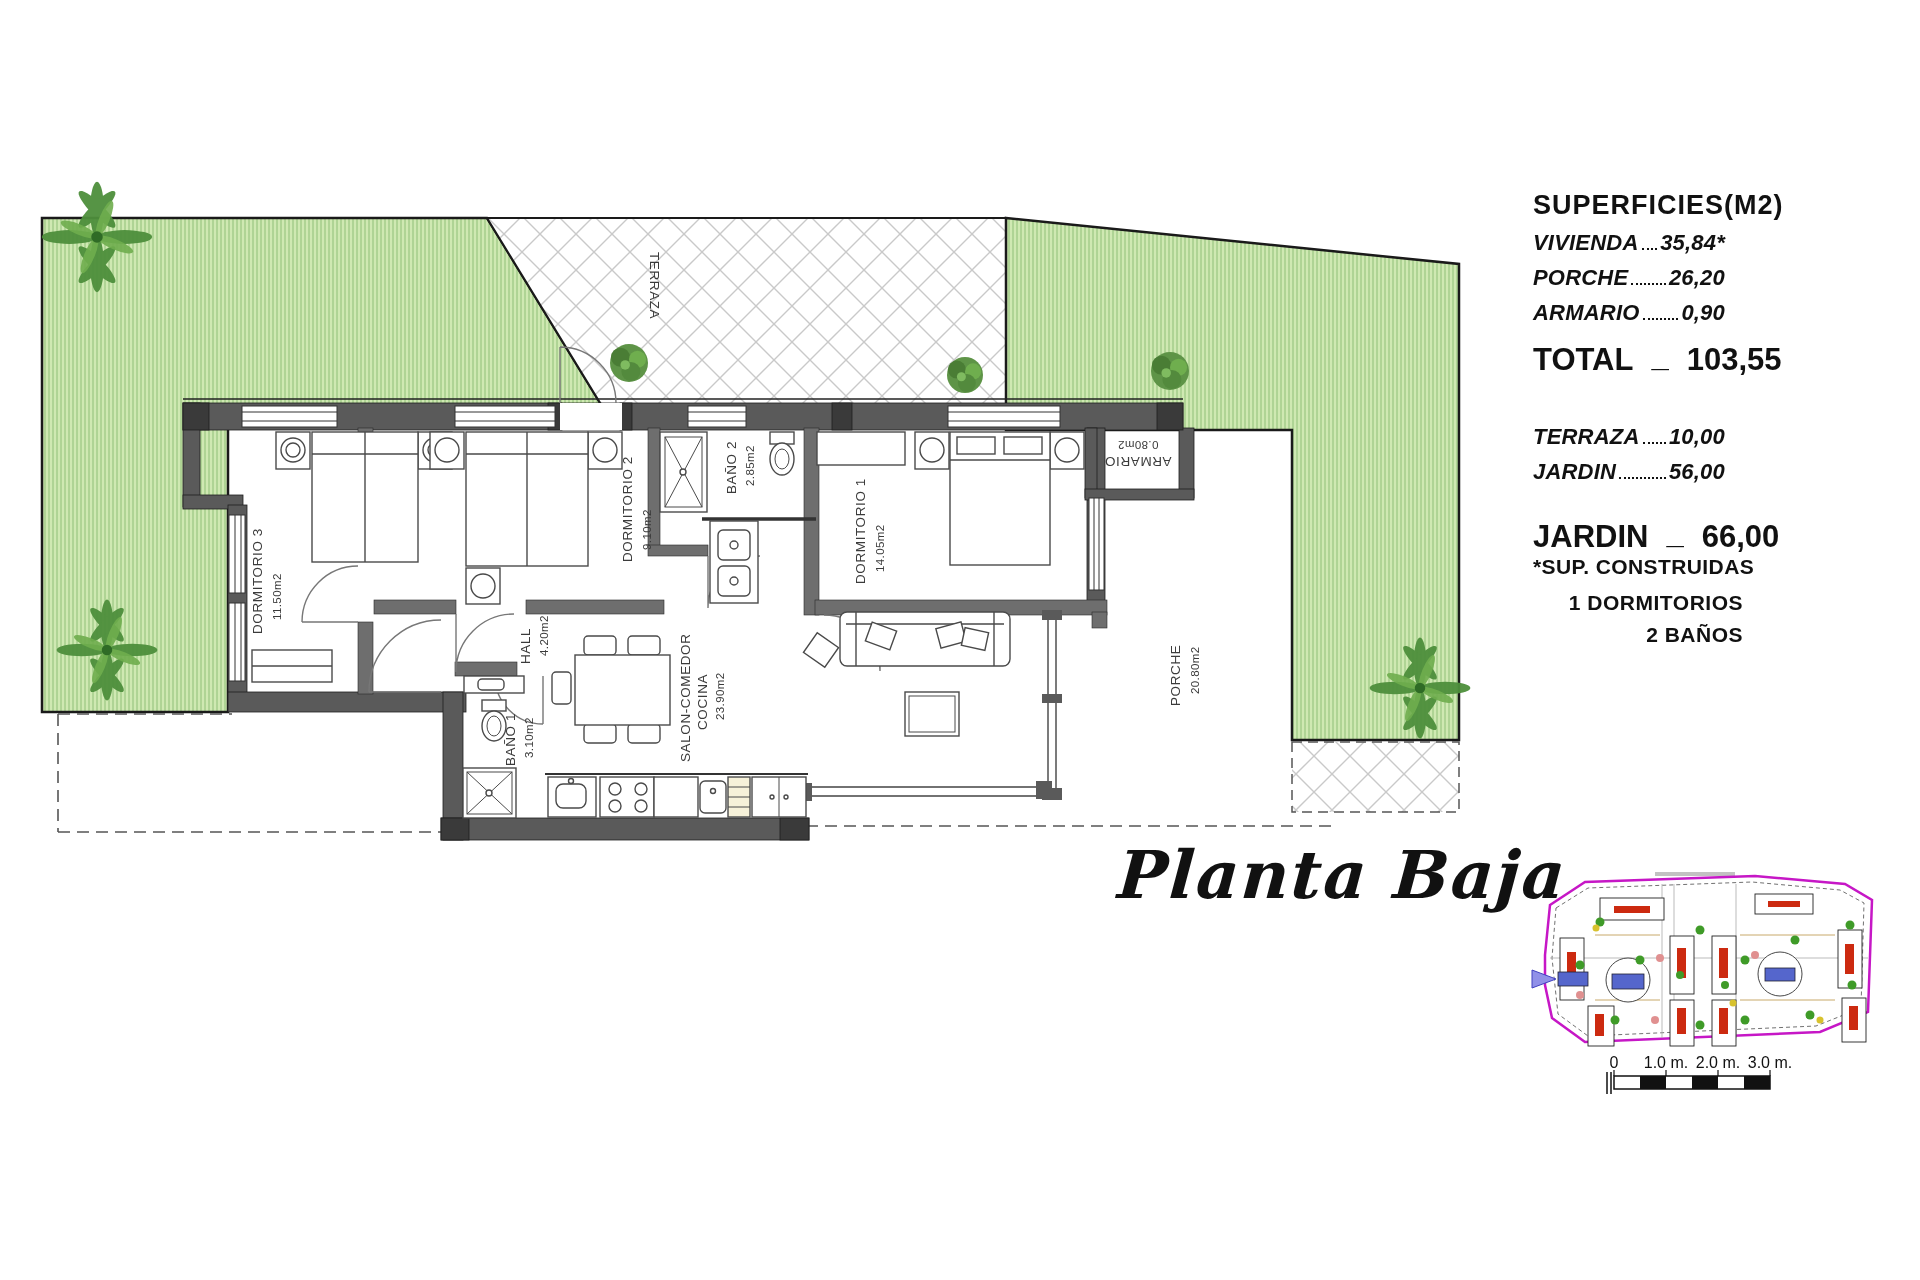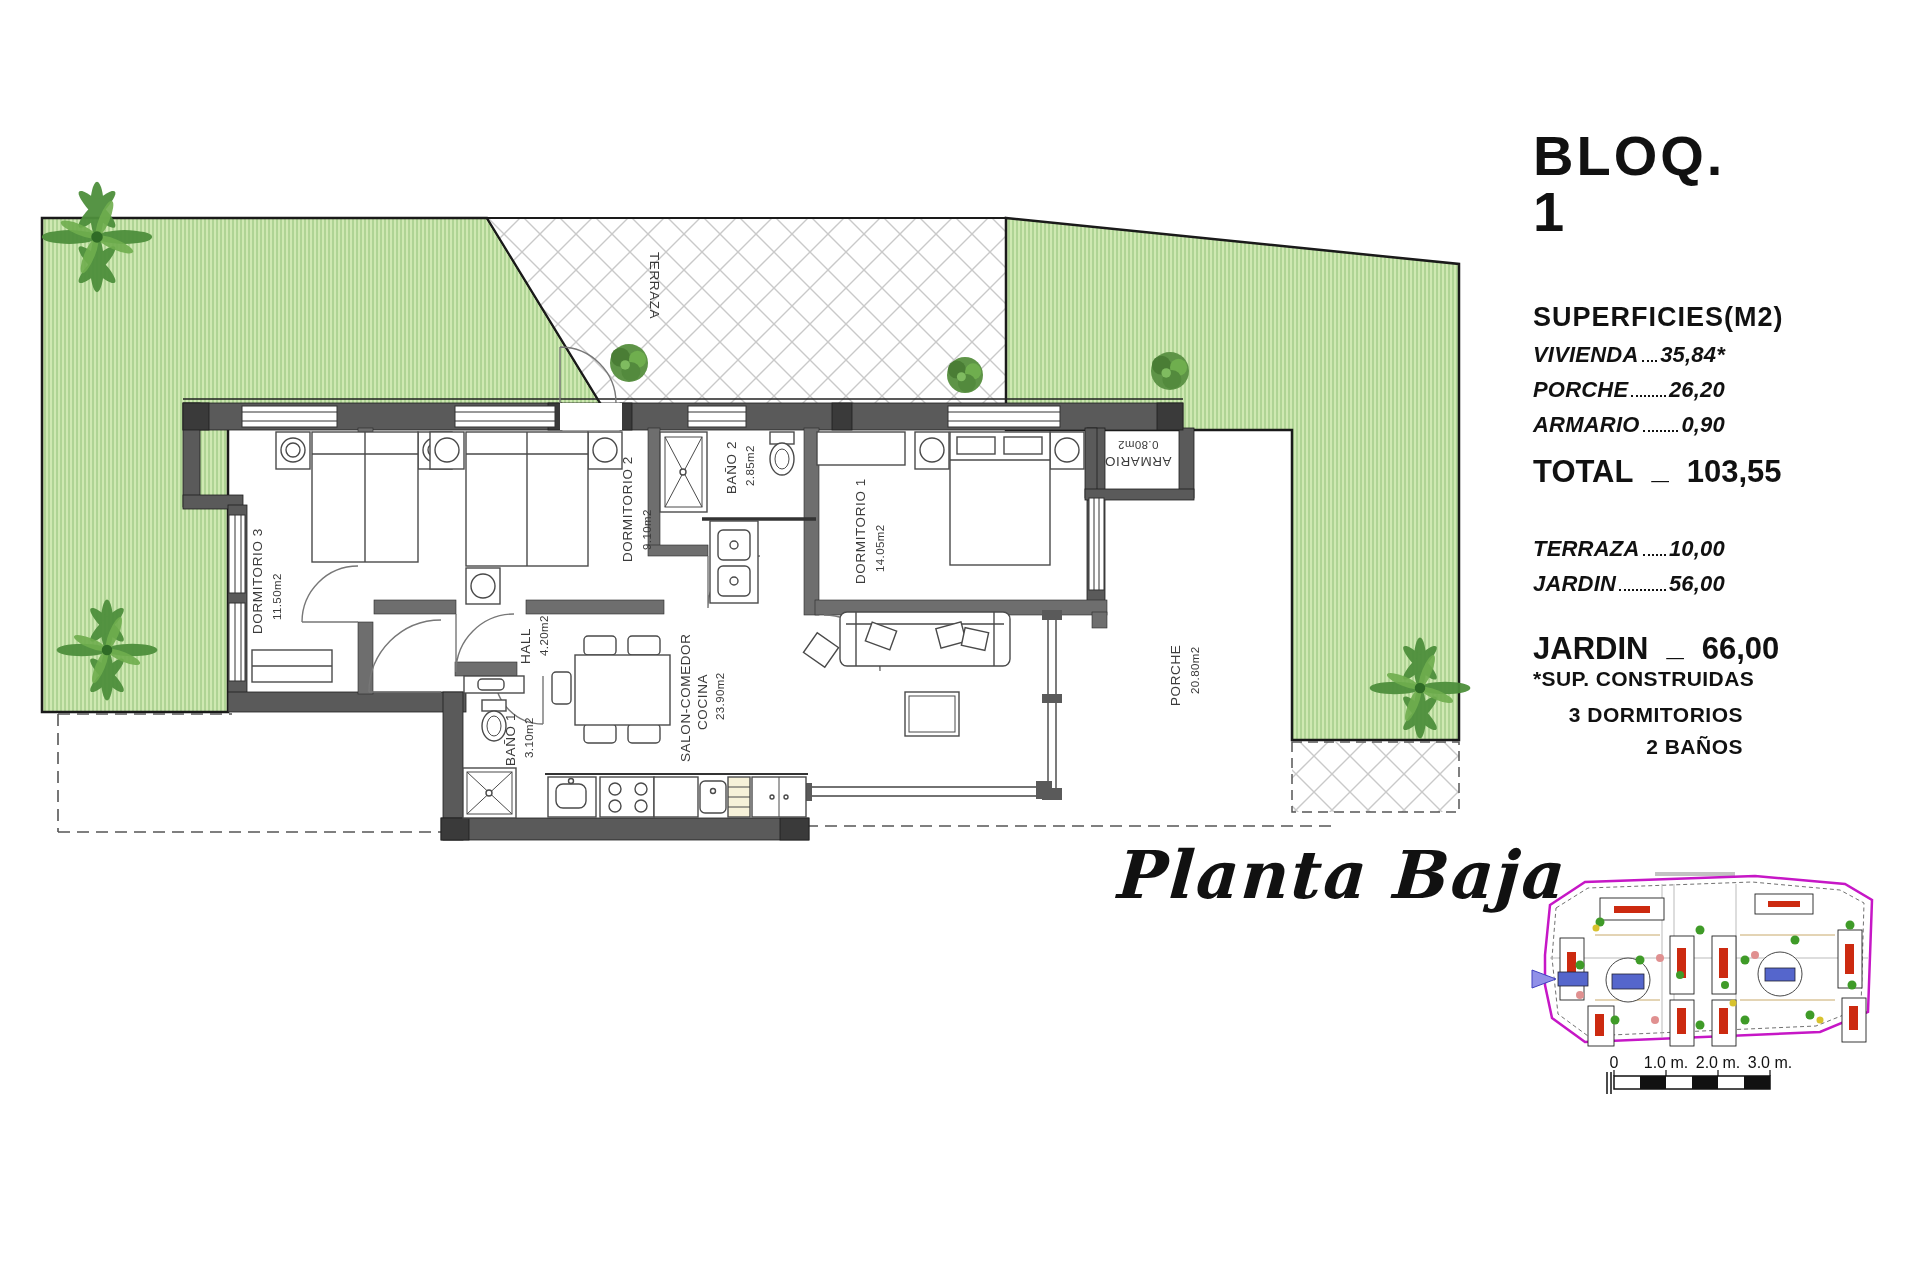--- a/index.html
+++ b/index.html
@@ -368,21 +368,20 @@
     <rect x="1614" y="1076" width="156" height="13" fill="#fff" stroke="#111" stroke-width="1.5"></rect>
     <rect x="1640" y="1076" width="26" height="13" fill="#111"></rect>
     <rect x="1692" y="1076" width="26" height="13" fill="#111"></rect>
     <rect x="1744" y="1076" width="26" height="13" fill="#111"></rect>
     <path d="M1666,1070 V1076 M1718,1070 V1076 M1770,1070 V1076 M1614,1070 V1076" stroke="#111" stroke-width="1.2"></path>
   </g>
 </svg>
 
   
   <div id="info">
-    <div class="big-title">BLOQ. 1</div>
 
     <div id="sup-title">SUPERFICIES(M2)</div>
 
     <div class="srow">
       <span>VIVIENDA</span>
       <span class="leader"></span>
       <span>35,84*</span>
     </div>
     <div class="srow">
       <span>PORCHE</span>
@@ -416,19 +415,19 @@
 
     <div class="tot" id="jardin-tot">
       <span>JARDIN</span>
       <span class="sep">_</span>
       <span>66,00</span>
     </div>
 
     <div id="footnote">*SUP. CONSTRUIDAS</div>
 
     <div id="feat-wrap">
-      <div class="feat">3 DORMITORIOS</div>
+      <div class="feat">1 DORMITORIOS</div>
       <div class="feat">2 BAÑOS</div>
     </div>
   </div>
 
   <div id="planta">Planta Baja</div>
 </div>
 
 </body></html>

